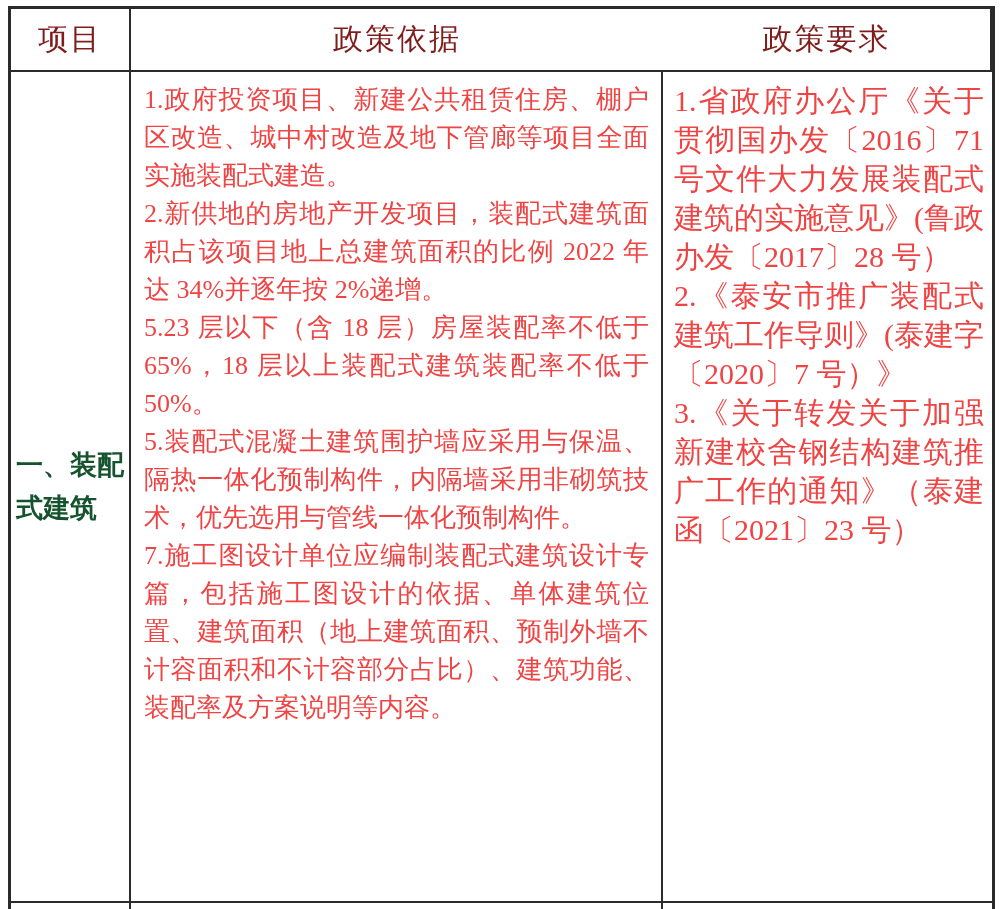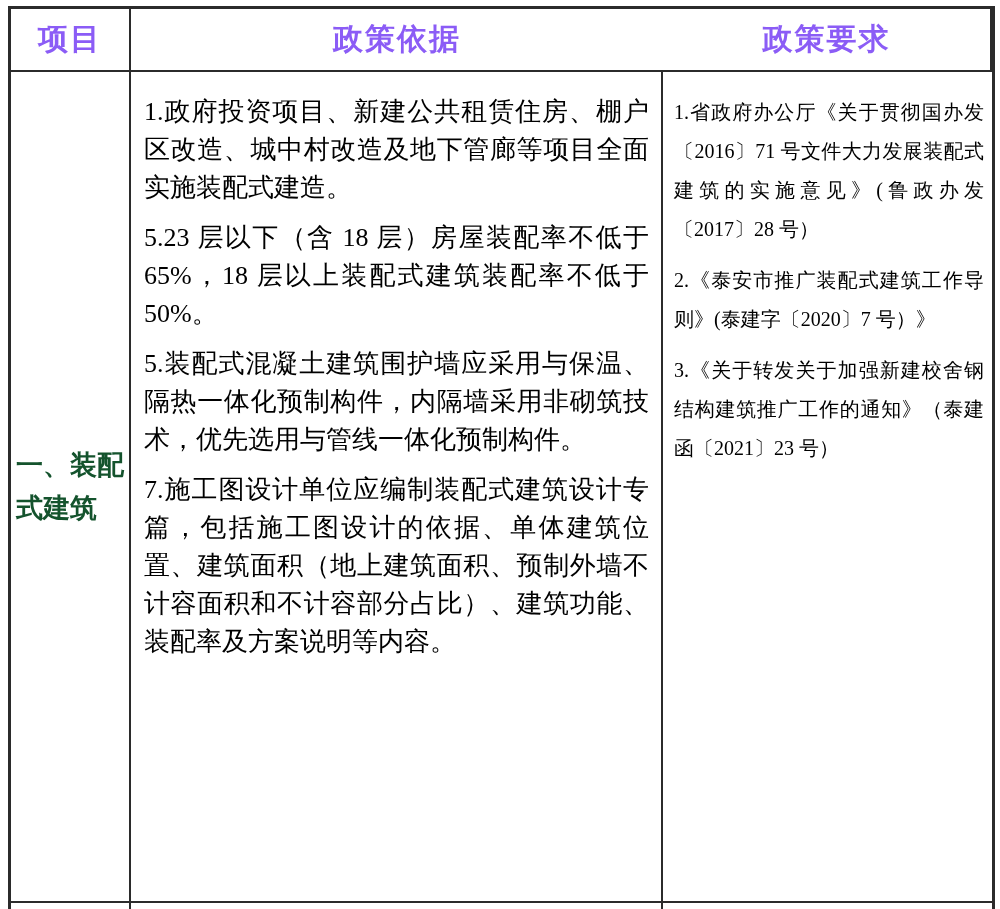--- a/index.html
+++ b/index.html
@@ -27,24 +27,24 @@
     border-right: 2px solid #2b2b2b;
     border-bottom: 2px solid #2b2b2b;
     overflow: hidden;
   }
   .cell.last-col { border-right: none; }
   .cell.partial { border-bottom: none; }
   .header-cell {
     display: flex;
     align-items: center;
     justify-content: center;
-    font-weight: bold;
+    font-weight: normal;
     font-size: 30px;
     letter-spacing: 2px;
-    color: #8b5cf6;
+    color: #7f1d1d;
   }
   .category-cell {
     display: flex;
     align-items: center;
     justify-content: center;
     text-align: left;
   }
   .category-cell span {
     font-weight: bold;
     font-size: 27px;
@@ -53,28 +53,27 @@
     display: block;
     width: 108px;
   }
   .req-cell {
     padding: 9px 12px 0 13px;
     font-size: 26px;
     line-height: 38px;
   }
   .basis-cell {
     padding: 9px 8px 0 11px;
-    font-size: 20px;
+    font-size: 30px;
     line-height: 39px;
   }
   .req-cell p, .basis-cell p {
     text-align: justify;
     text-justify: inter-character;
-    color: #000000;
-    margin-top: 12px;
+    color: #ef4444;
   }
 </style>
 </head>
 <body>
 
 <div class="doc">
   <div class="grid">
 
     <div class="cell header-cell">
       <span>项目</span>
@@ -85,20 +84,21 @@
     <div class="cell header-cell">
       <span>政策要求</span>
     </div>
 
     <div class="cell category-cell">
       <span>一、装配式建筑</span>
     </div>
 
     <div class="cell req-cell">
       <p>1.政府投资项目、新建公共租赁住房、棚户区改造、城中村改造及地下管廊等项目全面实施装配式建造。</p>
+      <p>2.新供地的房地产开发项目，装配式建筑面积占该项目地上总建筑面积的比例 2022 年达 34%并逐年按 2%递增。</p>
       <p>5.23 层以下（含 18 层）房屋装配率不低于 65%，18 层以上装配式建筑装配率不低于 50%。</p>
       <p>5.装配式混凝土建筑围护墙应采用与保温、隔热一体化预制构件，内隔墙采用非砌筑技术，优先选用与管线一体化预制构件。</p>
       <p>7.施工图设计单位应编制装配式建筑设计专篇，包括施工图设计的依据、单体建筑位置、建筑面积（地上建筑面积、预制外墙不计容面积和不计容部分占比）、建筑功能、装配率及方案说明等内容。</p>
     </div>
 
     <div class="cell basis-cell last-col">
       <p>1.省政府办公厅《关于贯彻国办发〔2016〕71 号文件大力发展装配式建筑的实施意见》(鲁政办发〔2017〕28 号）</p>
       <p>2.《泰安市推广装配式建筑工作导则》(泰建字〔2020〕7 号）》</p>
       <p>3.《关于转发关于加强新建校舍钢结构建筑推广工作的通知》（泰建函〔2021〕23 号）</p>
     </div>

